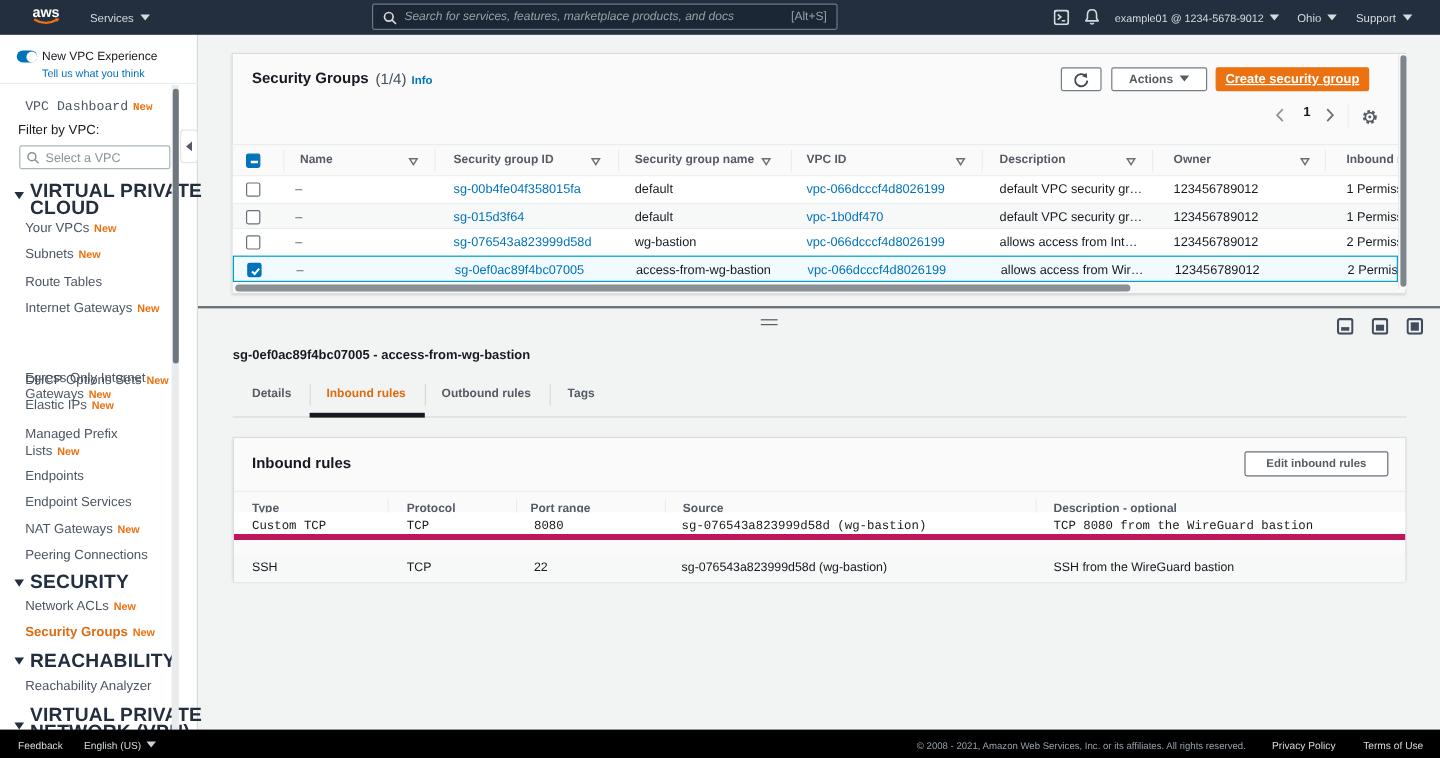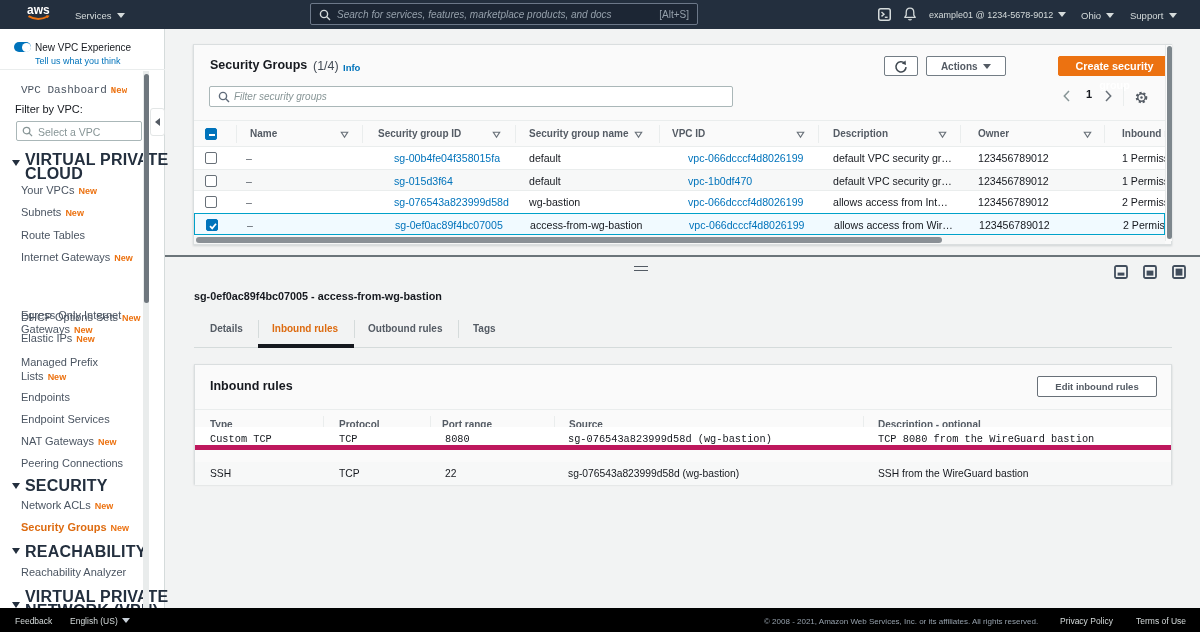--- a/index.html
+++ b/index.html
@@ -38,21 +38,21 @@
 #filter .ph { position:absolute; left:24px; top:3.5px; font-size:10px; font-style:italic; color:#879596; }
 .btn { position:absolute; height:20px; background:#fff; border:1px solid #737d85; border-radius:2px; font-size:10px; font-weight:bold; color:#545b64; text-align:center; }
 #btn-create { background:#ec7211; border-color:#ec7211; color:#fff; }
 
 
 .thead { position:absolute; left:0px; top:75px; width:971px; height:27px; background:#fafafa; border-top:1px solid #eaeded; border-bottom:1px solid #eaeded; }
 .th { position:absolute; top:7px; font-size:10px; font-weight:bold; color:#545b64; white-space:nowrap; }
 .cdiv { position:absolute; top:4px; width:1px; height:18px; background:#eaeded; }
 .row { position:absolute; left:0; width:971px; height:22px; background:#fff; }
 .cell { position:absolute; top:5px; font-size:10.6px; color:#16191f; white-space:nowrap; }
-.link { color:#0073bb;margin-left:16px; }
+.link { color:#0073bb; }
 .cb { position:absolute; left:11px; top:5px; width:12px; height:12px; border:1px solid #687078; border-radius:2px; background:#fff; }
 .cb.on { background:#0073bb; border-color:#0073bb; }
 .sort { position:absolute; top:9px; }
 .row, .thead { overflow:hidden; }
 
 
 #split { position:absolute; left:165px; top:255px; width:1035px; height:1.5px; background:#6b7479; }
 #bheading { position:absolute; left:194px; top:290px; font-size:10.8px; font-weight:bold; color:#16191f; }
 .tab { position:absolute; top:323px; font-size:10px; font-weight:bold; color:#545b64; white-space:nowrap; }
 .tabdiv { position:absolute; top:320px; width:1px; height:18px; background:#d5dbdb; }
@@ -151,35 +151,28 @@
   <div id="sb-scroll"></div>
   <div id="sb-thumb"></div>
 </div>
 <div id="collapse">
     <div class="chv"></div>
   </div>
 <div id="card">
   <h1>Security Groups</h1>
     <span class="abs cnt" style="left:119px;top:14px;font-size:12.5px;color:#444c56;">(1/4)</span>
   <span class="info">Info</span>
-  <div id="filter">
-    <svg class="abs" style="left:8px;top:4px;" width="12" height="12" viewBox="0 0 12 12">
-        <circle cx="5" cy="5" r="3.6" stroke="#5f6b7a" stroke-width="1.4" fill="none"></circle>
-        <line x1="7.8" y1="7.8" x2="11" y2="11" stroke="#5f6b7a" stroke-width="1.4"></line>
-      </svg>
-    <span class="ph">Filter security groups</span>
-  </div>
   <div class="btn" style="left:690px;top:11px;width:34px;">
     <svg style="margin-top:3px;" width="14" height="14" viewBox="0 0 16 16">
         <path d="M13.8 8.2 a5.8 5.8 0 1 1 -1.6-4.4" stroke="#3f4850" stroke-width="1.8" fill="none"></path>
         <path d="M13.2 0.6 L13.7 5.6 L8.9 4.0 Z" fill="#3f4850"></path>
       </svg>
   </div>
   <div class="btn" style="left:732px;top:11px;width:80px;line-height:19px;">Actions&nbsp;&nbsp;<span class="caret" style="border-top-color:#545b64;"></span></div>
-  <div class="btn" id="btn-create" style="left:864px;top:11px;width:113px;line-height:19px;font-size:10.8px;">Create security group</div>
+  <div class="btn" id="btn-create" style="left:819px;top:11px;width:128px;line-height:19px;font-size:10.8px;text-decoration:underline;">Create security group</div>
 
   <svg class="abs" style="left:869px;top:45px;" width="7" height="12" viewBox="0 0 7 12">
       <path d="M6 1 L1.3 6 L6 11" stroke="#879596" stroke-width="1.5" fill="none"></path>
     </svg>
   <span class="abs" style="left:892px;top:43px;font-size:11px;font-weight:bold;color:#16191f;">1</span>
   <svg class="abs" style="left:911px;top:45px;" width="7" height="12" viewBox="0 0 7 12">
       <path d="M1 1 L5.7 6 L1 11" stroke="#687078" stroke-width="1.5" fill="none"></path>
     </svg>
   <div class="abs" style="left:929px;top:42px;width:1px;height:19px;background:#eaeded;"></div>
   <svg class="abs" style="left:941px;top:46px;" width="13" height="13" viewBox="0 0 14 14">

